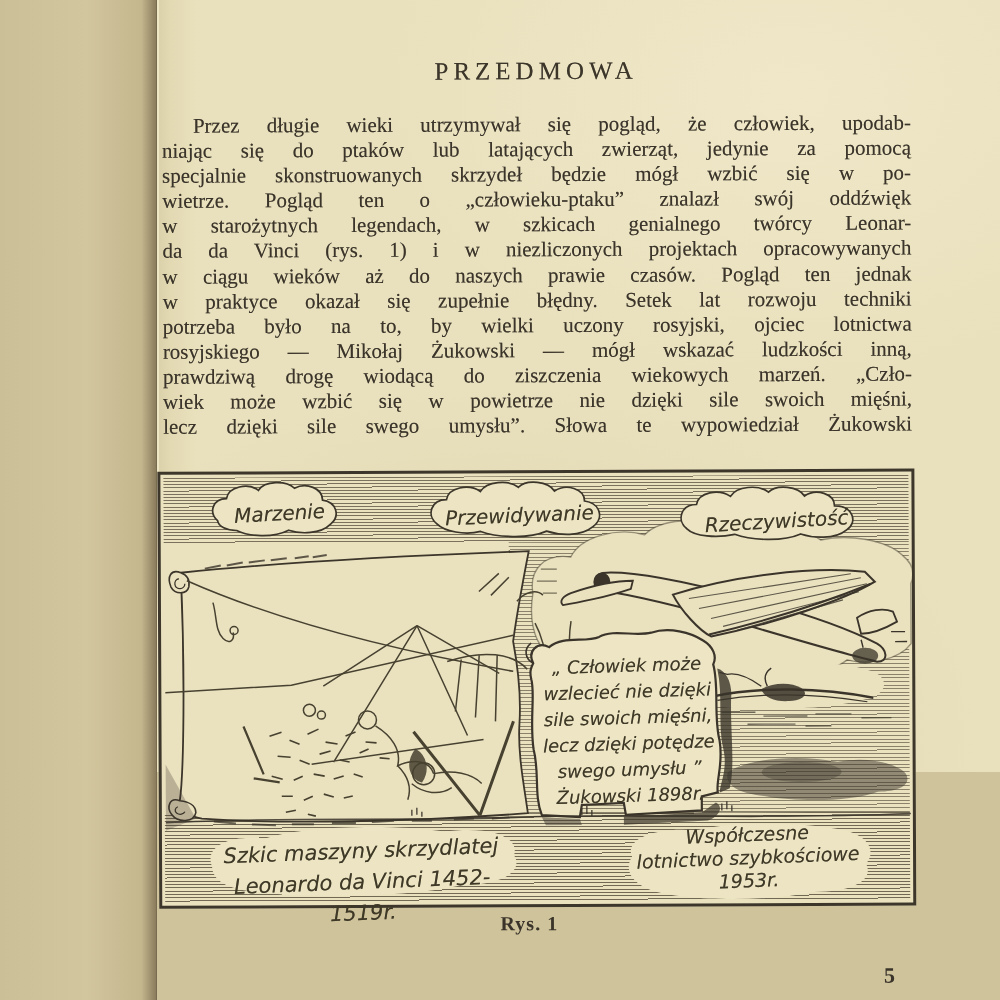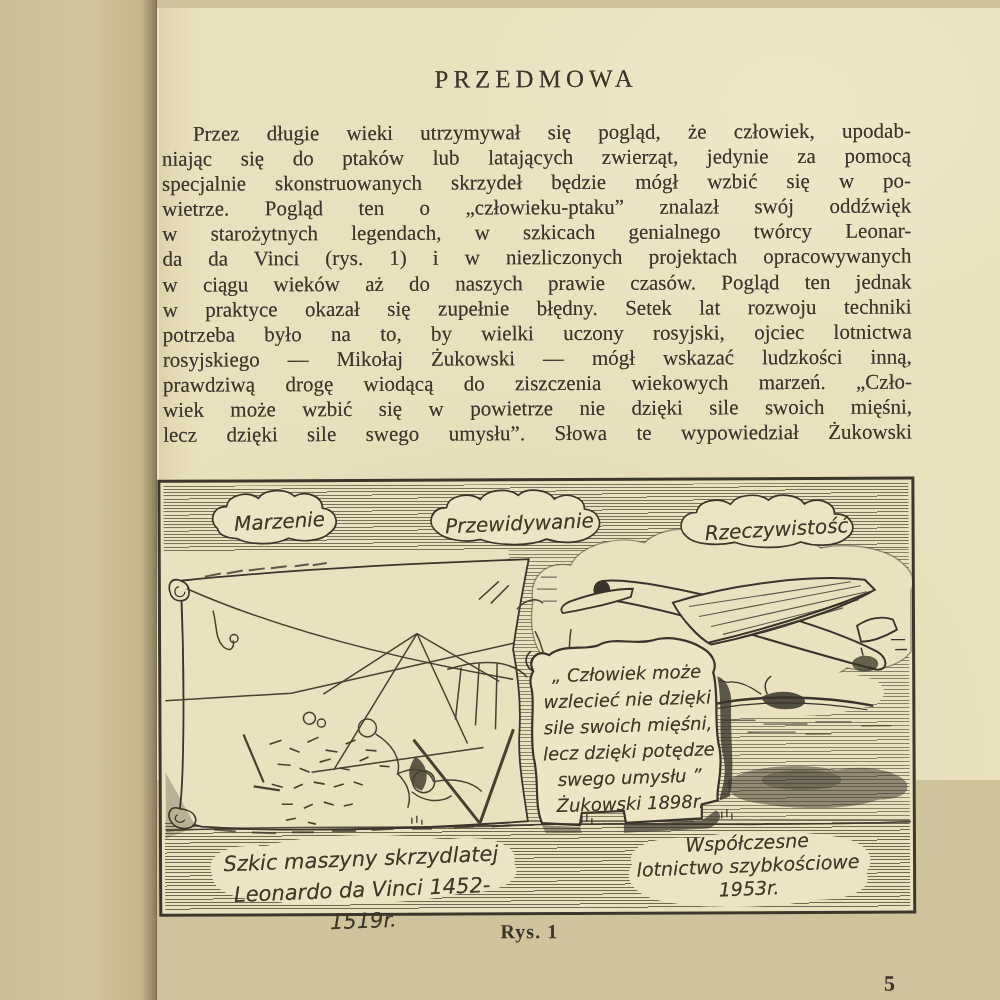--- a/index.html
+++ b/index.html
@@ -1,20 +1,20 @@
 <!DOCTYPE html>
 <html><head>
 <meta charset="utf-8">
 <style>
   html,body{margin:0;padding:0;width:1000px;height:1000px;overflow:hidden;
     font-family:"Liberation Serif",serif;background:#cfc39b;}
   .scene{position:absolute;inset:0;}
   .facing-page{position:absolute;left:0;top:0;width:157px;height:1000px;
     background:linear-gradient(90deg,#cbbf97 0,#d2c69e 55%,#c4b68d 90%,#8d7f5f 99%,#6f6347 100%);}
-  .page{position:absolute;left:157px;top:8px;width:843px;height:772px;
+  .page{position:absolute;left:157px;top:0;width:843px;height:772px;
     background:
       radial-gradient(ellipse 600px 420px at 75% 12%, rgba(244,237,209,.55) 0%, rgba(244,237,209,0) 70%),
       radial-gradient(ellipse 700px 500px at 40% 95%, rgba(170,155,110,.18) 0%, rgba(170,155,110,0) 70%),
       linear-gradient(90deg,#d9cfa9 0,#e3dab4 14px,#e9e0bd 40px,#e9e0bd 100%);}
   .page::before{content:"";position:absolute;left:0;top:0;width:2px;height:100%;background:#f2ebcc;opacity:.8;}
   .content{position:absolute;inset:0;transform:rotate(-0.25deg);transform-origin:50% 50%;}
 
   .title{position:absolute;left:6px;top:57px;width:749px;margin:0;text-align:center;
     font-size:25px;font-weight:normal;letter-spacing:5px;color:#3b352a;
     text-shadow:0 0 .5px rgba(59,53,42,.55);}

